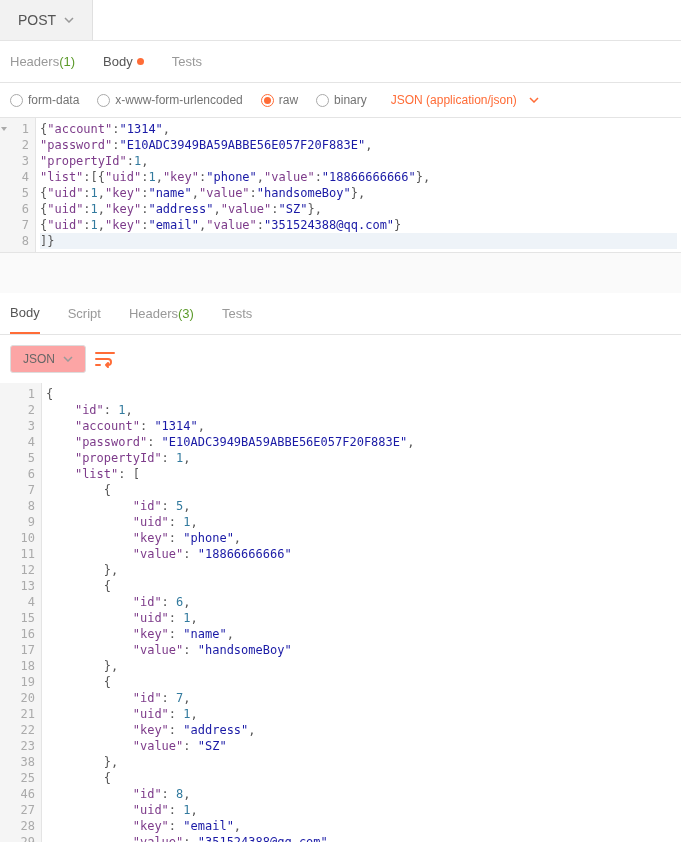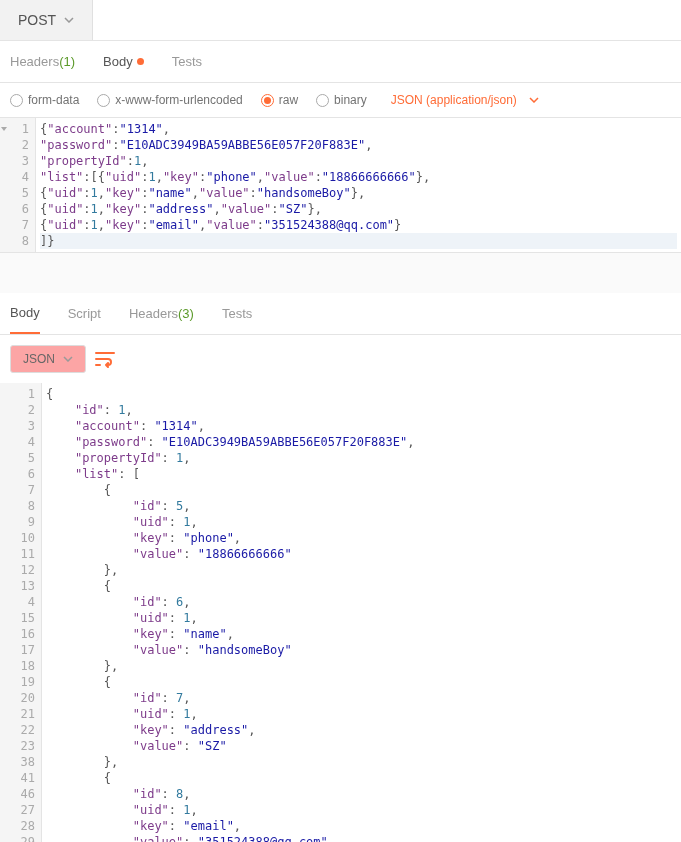--- a/index.html
+++ b/index.html
@@ -182,21 +182,21 @@
       <div>15</div>
       <div>16</div>
       <div>17</div>
       <div>18</div>
       <div class="fold">19</div>
       <div>20</div>
       <div>21</div>
       <div>22</div>
       <div>23</div>
       <div>38</div>
-      <div class="fold">41</div>
+      <div class="fold">25</div>
       <div>46</div>
       <div>27</div>
       <div>28</div>
       <div>29</div>
     </div>
   <div class="resp-code" id="resp-code">
       <div class="resp-line"><span class="p">{</span></div>
       <div class="resp-line"><span class="p">    </span><span class="k">"id"</span><span class="p">: </span><span class="n">1</span><span class="p">,</span></div>
       <div class="resp-line"><span class="p">    </span><span class="k">"account"</span><span class="p">: </span><span class="s">"1314"</span><span class="p">,</span></div>
       <div class="resp-line"><span class="p">    </span><span class="k">"password"</span><span class="p">: </span><span class="s">"E10ADC3949BA59ABBE56E057F20F883E"</span><span class="p">,</span></div>

